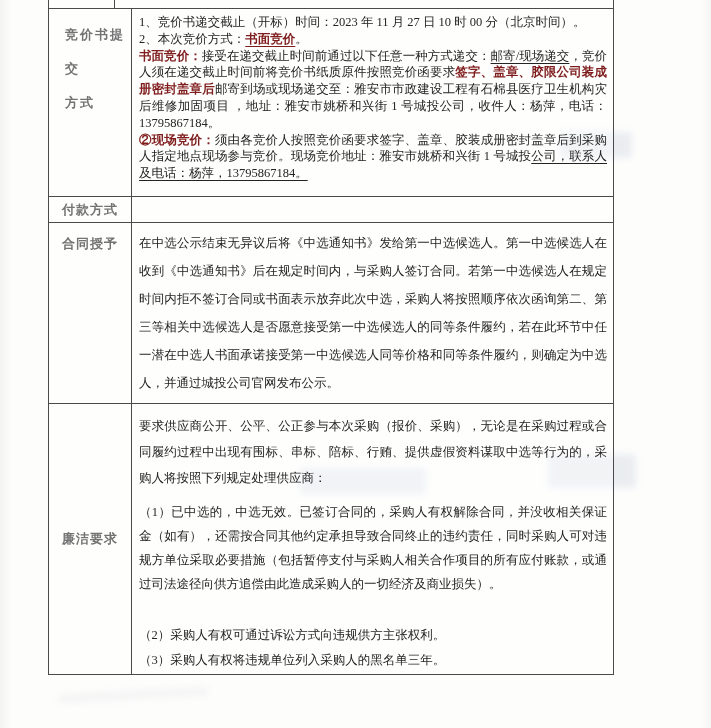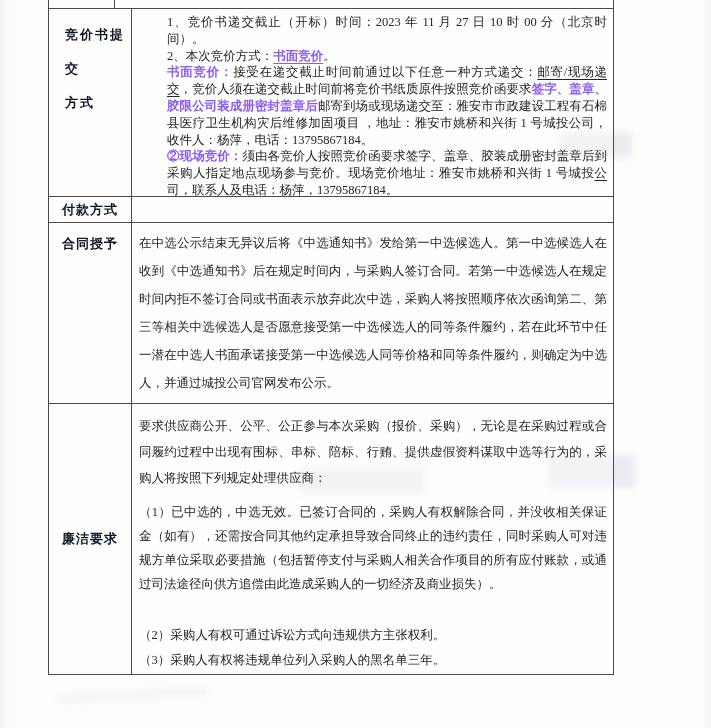--- a/index.html
+++ b/index.html
@@ -29,47 +29,47 @@
   .row + .row{border-top:1px solid #4a4a4a;}
   .row.partial{height:8px;position:relative;}
   .row.partial .pdiv{position:absolute;left:65px;top:0;width:1px;height:8px;background:#4a4a4a;}
   .row.r1{height:188px;}
   .row.r2{height:26px;}
   .row.r3{height:181px;}
   .row.r4{flex:1;}
   .cell{box-sizing:border-box;}
   .cell.label{
     width:83px;flex:0 0 83px;border-right:1px solid #4a4a4a;
-    font-weight:700;color:#0f172a;font-size:13px;
+    font-weight:700;color:#737373;font-size:13px;
     display:flex;flex-direction:column;align-items:center;
     letter-spacing:2px;
   }
   .cell.content{
     flex:1;font-size:12.5px;color:#242424;
     padding:0 6px 0 7px;overflow:hidden;
   }
   
   .r1 .cell.label{padding-top:9px;line-height:34px;align-items:flex-start;padding-left:16px;}
   .r1 .cell.content{padding-top:5px;line-height:16.8px;}
-  .r1 .line, .r1 .flow{text-align:justify;margin-left:28px;}
+  .r1 .line, .r1 .flow{text-align:justify;}
   
   .r2 .cell.label{justify-content:center;letter-spacing:1px;}
   .r2 .cell.content{padding-top:3px;line-height:18px;}
   
   .r3 .cell.label{padding-top:12px;letter-spacing:1px;}
   .r3 .cell.content{padding-top:6px;line-height:28px;text-align:justify;}
   
   .r4 .cell.label{justify-content:center;letter-spacing:1px;}
   .r4 .cell.content{padding-top:9px;}
   .r4 p{margin:0;text-align:justify;}
   .r4 .p1{line-height:26px;margin-bottom:9px;}
   .r4 .p2{line-height:24px;margin-bottom:27px;}
   .r4 .p3{line-height:24px;margin-bottom:1px;}
   .r4 .p4{line-height:24px;}
-  .bold{font-weight:700;color:#8b5cf6;}
+  .bold{font-weight:700;color:#7f1d1d;}
   .underline{text-decoration:underline;text-underline-offset:3px;}
   
   .artifact{position:absolute;pointer-events:none;filter:blur(3px);opacity:0.14;background:#7d8fae;border-radius:3px;}
   .a1{left:560px;top:132px;width:72px;height:26px;}
   .a2{left:300px;top:468px;width:126px;height:26px;}
   .a3{left:548px;top:454px;width:88px;height:34px;}
   .a4{left:58px;top:690px;width:150px;height:10px;background:#9aa0a8;opacity:0.08;transform:rotate(-3deg);}
 </style>
 </head>
 <body>

